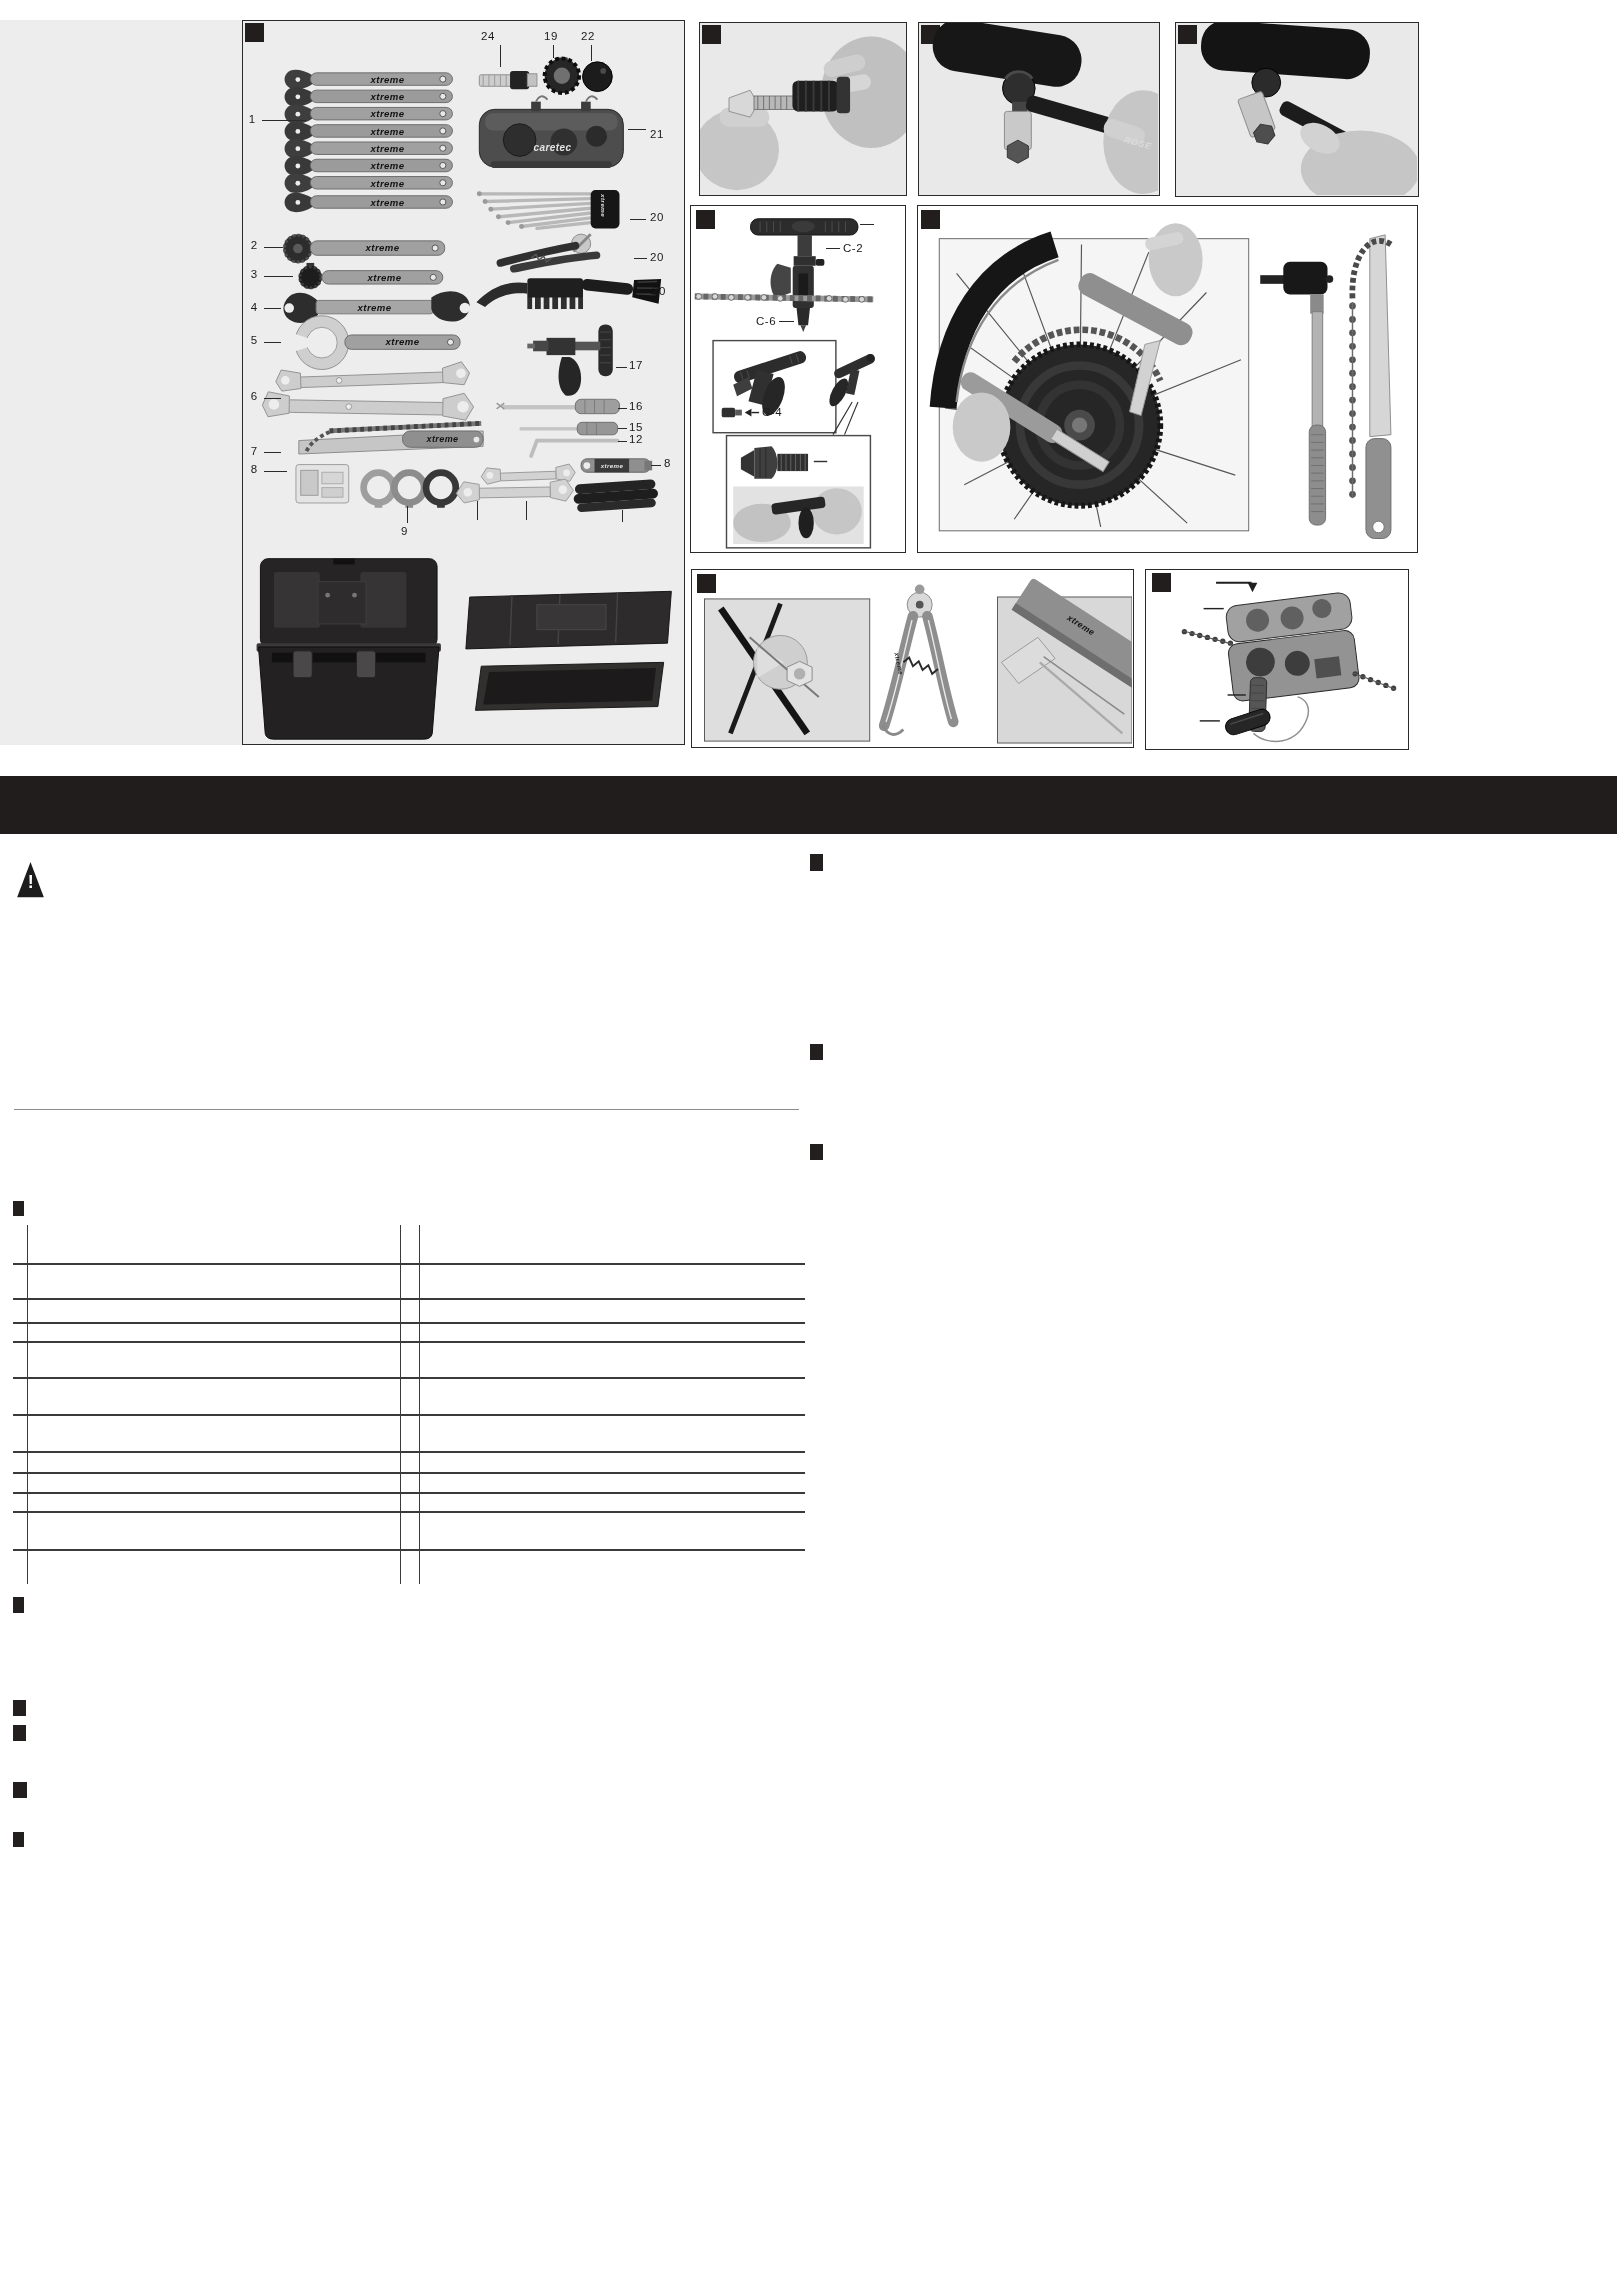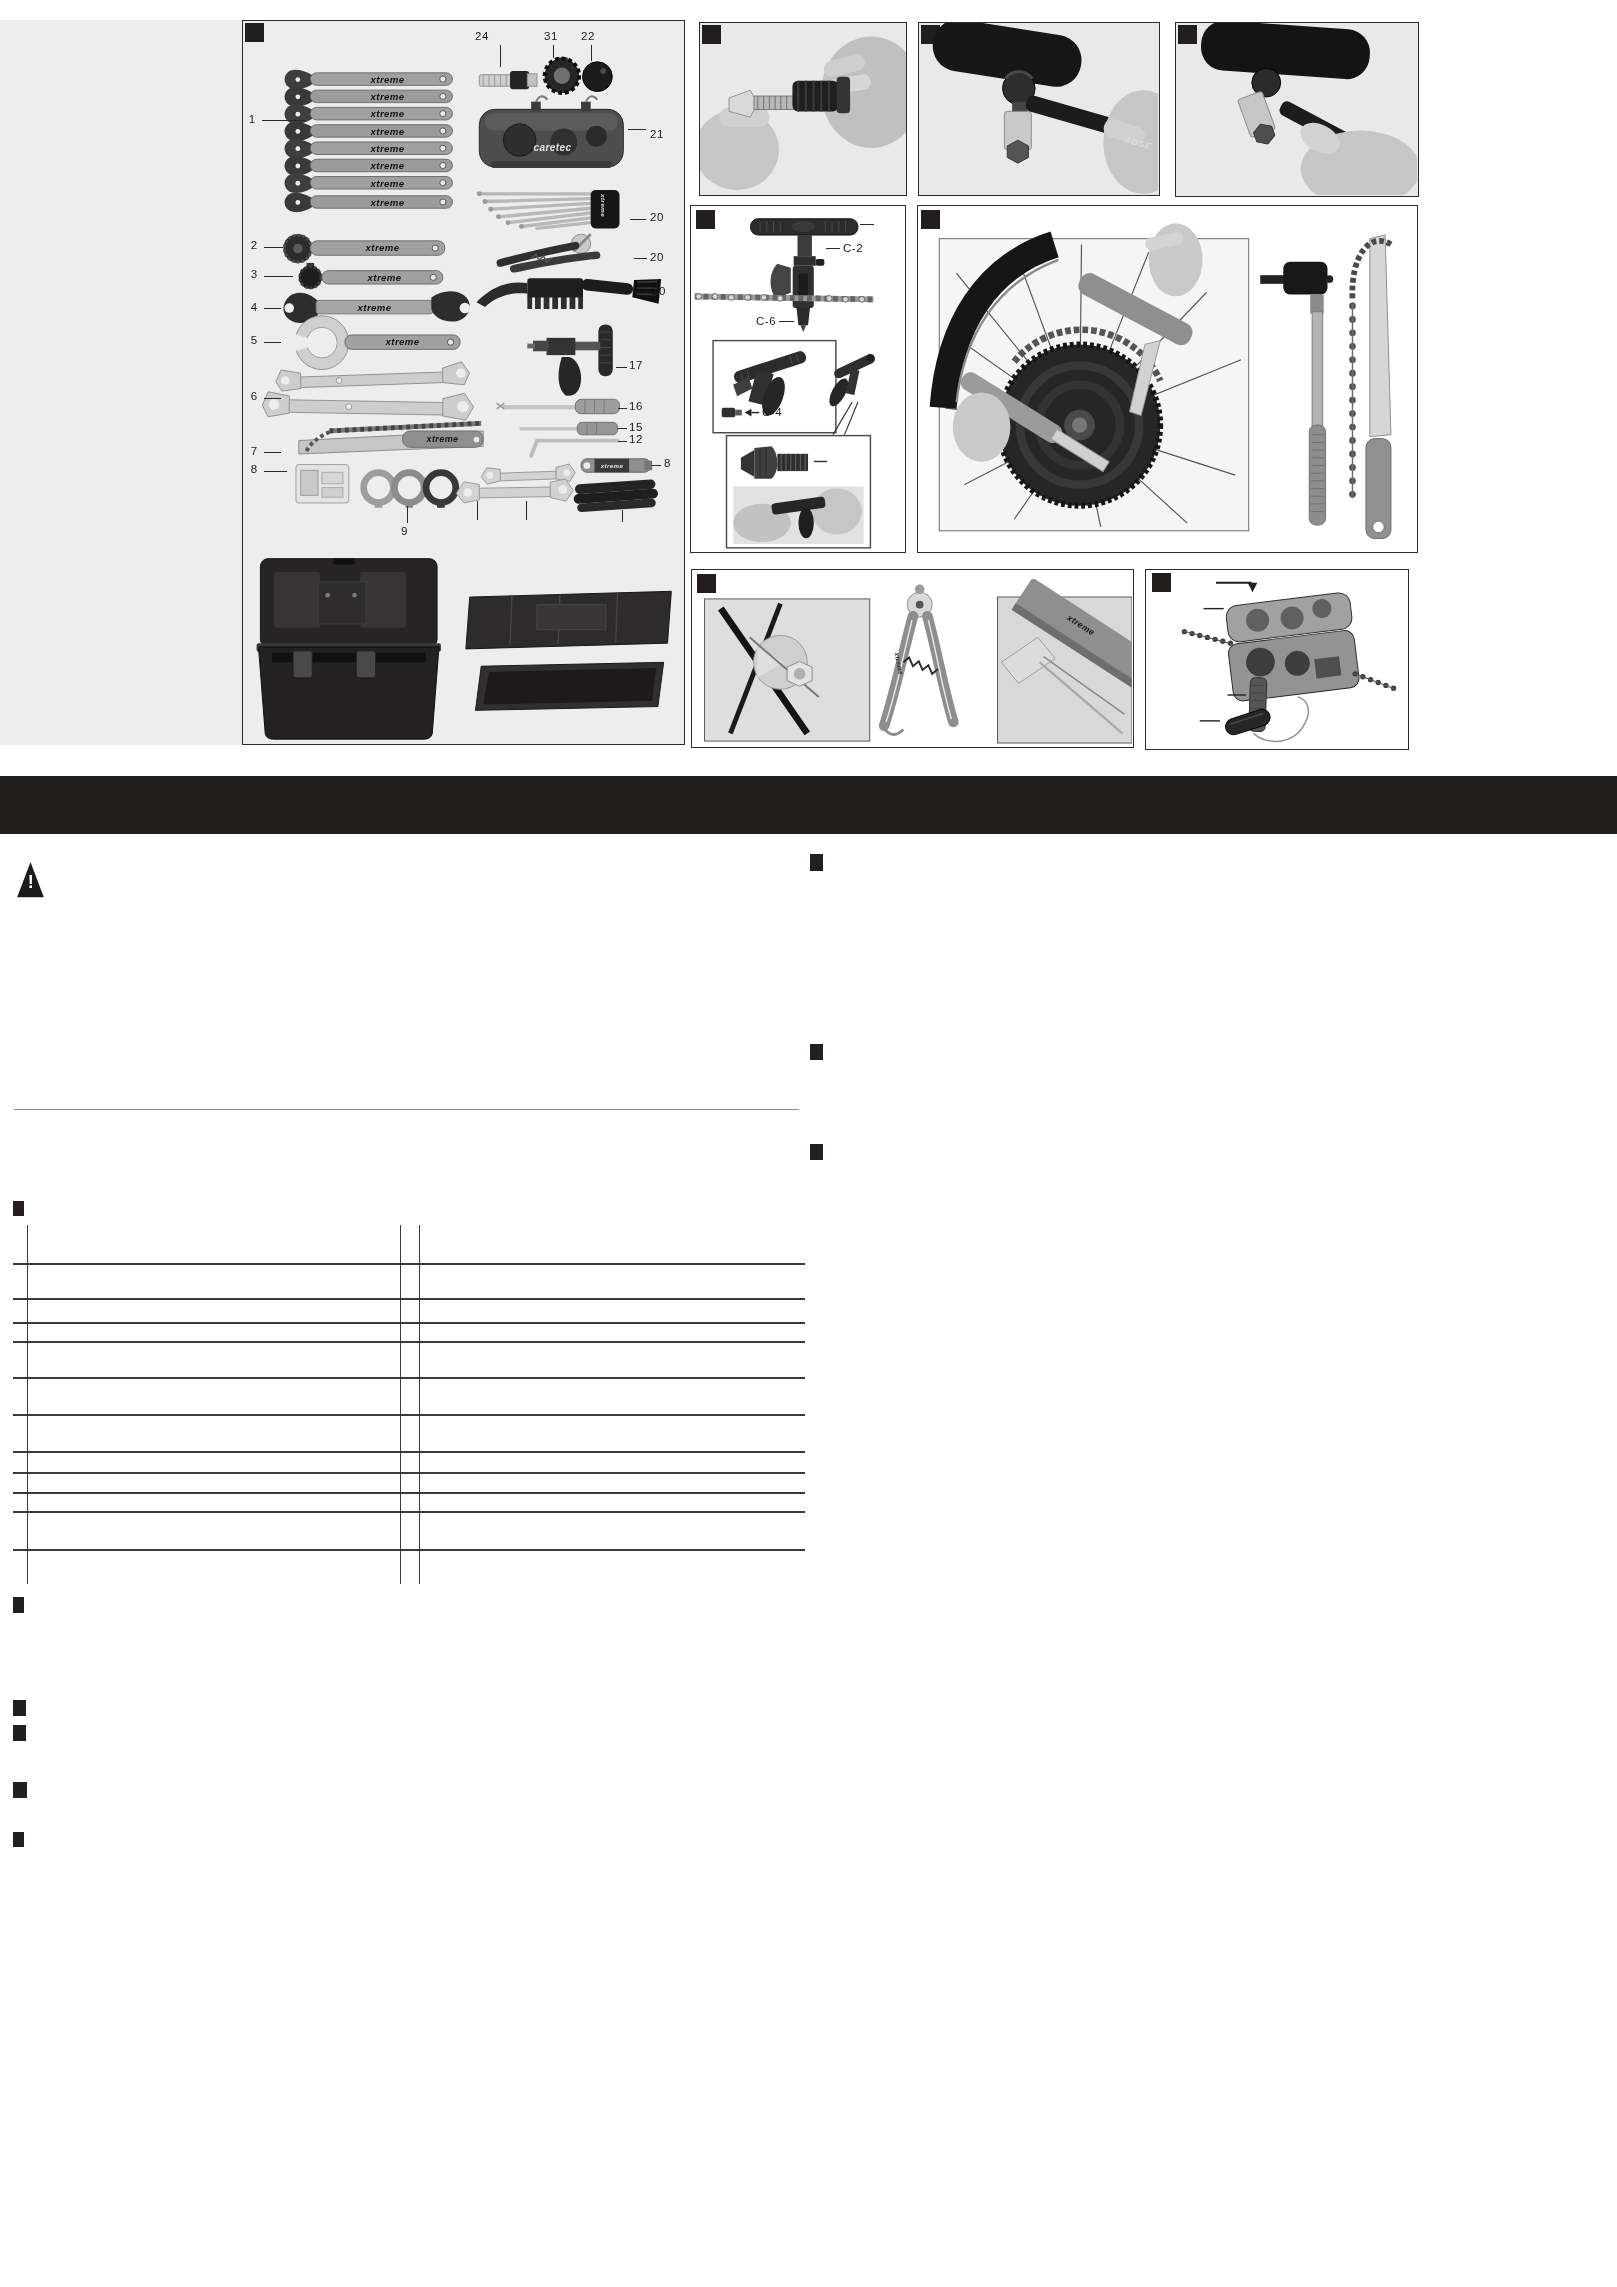--- a/index.html
+++ b/index.html
@@ -346,23 +346,23 @@
   <div class="num" style="left:409px;top:265px">20</div>
     <div class="dash" style="left:395px;top:272px;width:11.5px"></div>
   <div class="num" style="left:407px;top:231px">20</div>
     <div class="dash" style="left:391px;top:237px;width:13.4px"></div>
   <div class="num" style="left:407px;top:191px">20</div>
     <div class="dash" style="left:387px;top:198px;width:16.3px"></div>
   <div class="num" style="left:407px;top:108px">21</div>
     <div class="dash" style="left:385px;top:108px;width:18px"></div>
   <div class="num" style="left:338px;top:9.6px">22</div>
     <div class="vdash" style="left:348px;top:24px;height:16.3px"></div>
-  <div class="num" style="left:301px;top:9.6px">31</div>
+  <div class="num" style="left:301px;top:9.6px">19</div>
     <div class="vdash" style="left:310px;top:24px;height:13.4px"></div>
-  <div class="num" style="left:232px;top:9.6px">24</div>
+  <div class="num" style="left:238px;top:9.6px">24</div>
     <div class="vdash" style="left:257px;top:24px;height:22px"></div>
 </div>
 
 <div class="panel photo" style="left:699px;top:22px;width:208px;height:174px">
   <div class="mk" style="left:1.9px;top:1.9px"></div>
   <svg width="206" height="171" viewBox="0 0 214 178">
     <ellipse cx="38" cy="132" rx="44" ry="42" fill="#c6c6c6"></ellipse>
     <rect x="20" y="88" width="52" height="20" rx="10" fill="#d0d0d0"></rect>
     <ellipse cx="178" cy="72" rx="52" ry="58" fill="#c0c0c0"></ellipse>
     <rect x="128" y="36" width="44" height="17" rx="8.5" fill="#cecece" transform="rotate(-14 150 44)"></rect>

